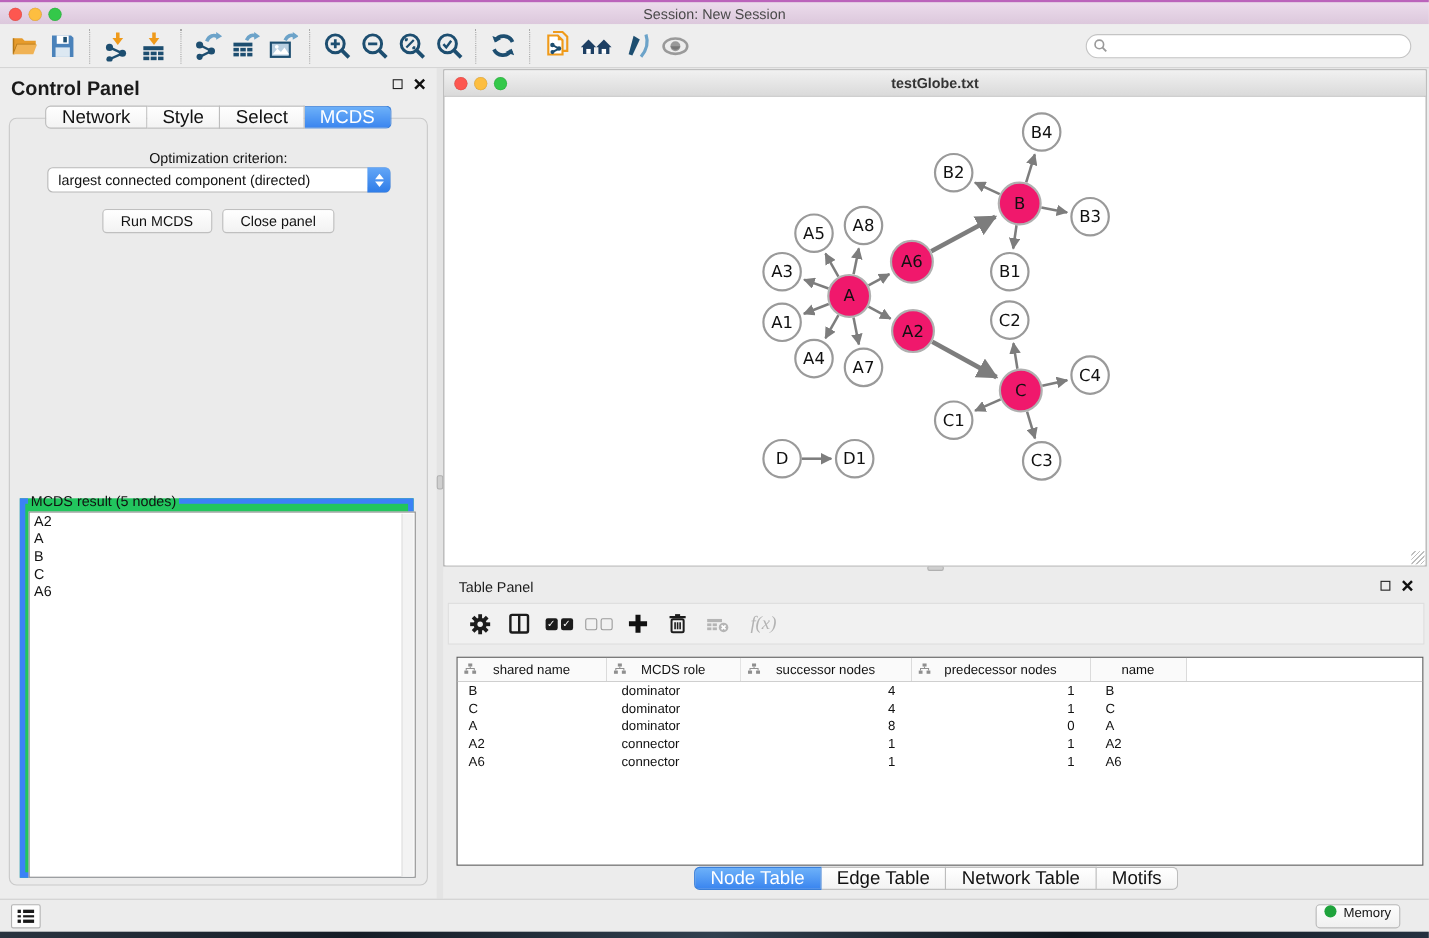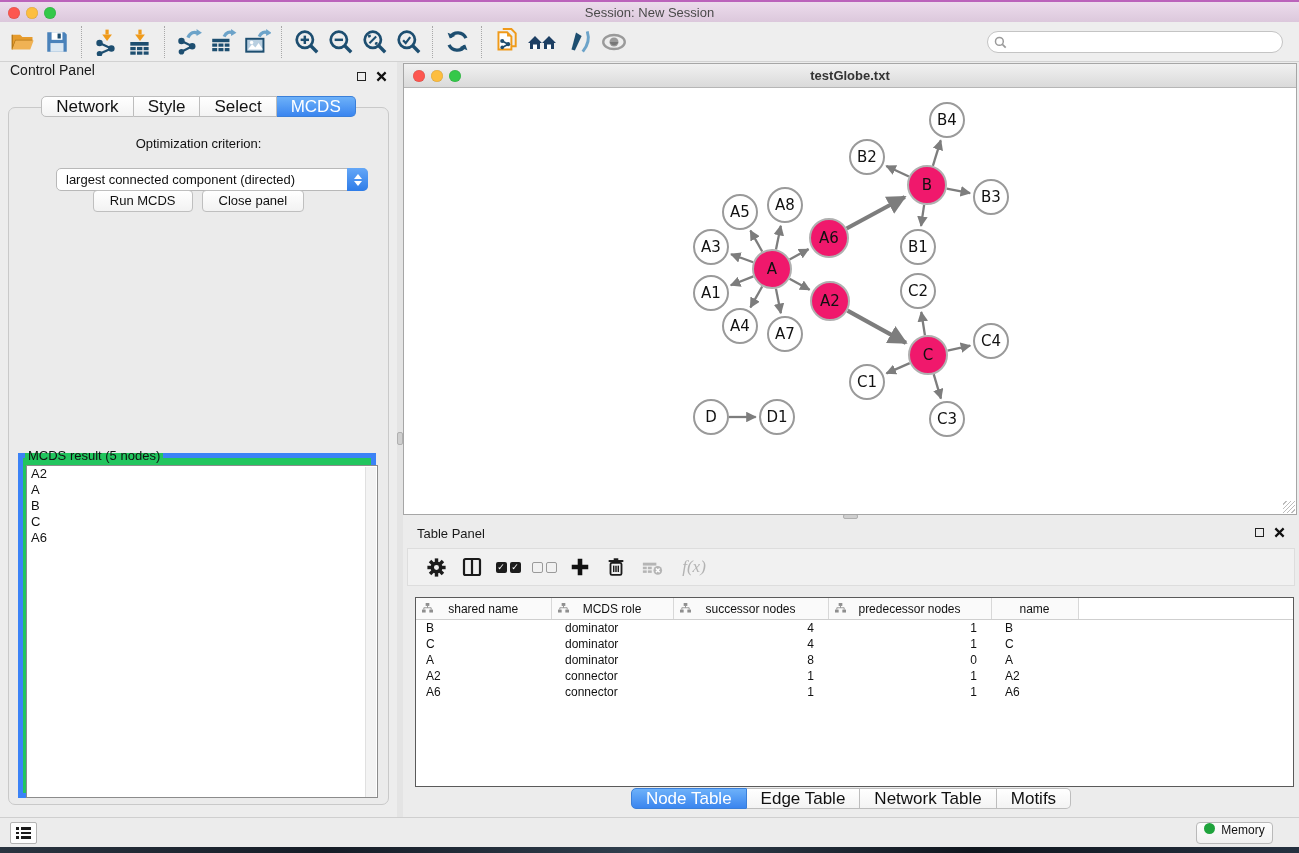--- a/index.html
+++ b/index.html
@@ -20,35 +20,35 @@
     border-bottom:1px solid #d2d2d2;box-sizing:border-box;display:flex;align-items:center;padding:0 6px;}
   .tb-btn{width:34px;height:34px;display:flex;align-items:center;justify-content:center;flex:none;}
   .tb-sep{width:0;height:32px;border-left:1px dotted #a8a8a8;margin:0 7px;flex:none;}
   .search-wrap{margin-left:auto;margin-right:10px;position:relative;width:296px;height:22px;flex:none;}
   .search-input{width:100%;height:100%;box-sizing:border-box;border:1px solid #c4c4c4;border-radius:12px;
     background:#fff;padding:0 8px 0 24px;font-size:12px;outline:none;color:#333;}
   .search-mag{position:absolute;left:7px;top:4px;}
 
   
   .control-panel{position:absolute;left:0;top:62px;width:397px;height:755px;background:#ededed;}
-  .cp-header{position:absolute;left:10px;top:0;font-size:14px;color:#1a1a1a;}
+  .cp-header{position:absolute;left:10px;top:8px;font-size:18px;color:#1a1a1a;font-weight:bold;}
   .panel-icons{position:absolute;right:10px;top:9px;display:flex;gap:10px;align-items:center;}
   .float-box{width:9px;height:9px;border:1.6px solid #222;box-sizing:border-box;}
   .cp-inner{position:absolute;left:8px;top:45px;width:381px;height:698px;background:#ebebeb;
     border:1px solid #c9c9c9;border-radius:7px;box-sizing:border-box;}
   .cp-tabs{position:absolute;left:0;top:34px;width:397px;display:flex;justify-content:center;z-index:3;}
   .seg{display:inline-flex;}
   .seg-btn{border:1px solid #bdbdbd;border-left:none;background:linear-gradient(#ffffff,#f3f3f3);
     padding:0 14px;font-size:17px;height:21px;line-height:20px;box-sizing:border-box;color:#111;cursor:default;}
   .seg-btn:first-child{border-left:1px solid #bdbdbd;border-radius:5px 0 0 5px;}
   .seg-btn:last-child{border-radius:0 5px 5px 0;}
   .seg-btn.sel{background:linear-gradient(#6db1f9,#3a85ef);color:#fff;border-color:#3a7fd9;}
   .opt-label{position:absolute;left:0;top:74px;width:397px;text-align:center;font-size:13px;color:#111;}
-  .dropdown{position:absolute;left:43px;top:106px;width:312px;height:23px;background:#fff;
-    border:1px solid #b8b8b8;border-radius:5px;box-sizing:border-box;display:flex;align-items:center;margin-left:13px;}
+  .dropdown{position:absolute;left:43px;top:90px;width:312px;height:23px;background:#fff;
+    border:1px solid #b8b8b8;border-radius:5px;box-sizing:border-box;display:flex;align-items:center;}
   .dropdown .dd-text{flex:1;font-size:13px;color:#111;padding-left:9px;white-space:nowrap;overflow:hidden;}
   .dd-cap{width:21px;height:23px;margin:-1px -1px -1px 0;border-radius:0 5px 5px 0;
     background:linear-gradient(#64a7f7,#2e7ce8);display:flex;flex-direction:column;align-items:center;justify-content:center;gap:2px;}
   .chev-up{width:0;height:0;border-left:4px solid transparent;border-right:4px solid transparent;border-bottom:5px solid #fff;}
   .chev-dn{width:0;height:0;border-left:4px solid transparent;border-right:4px solid transparent;border-top:5px solid #fff;}
   .cp-buttons{position:absolute;left:0;top:128px;width:397px;display:flex;justify-content:center;gap:9px;}
   .push-btn{border:1px solid #bfbfbf;background:linear-gradient(#ffffff,#f2f2f2);border-radius:4px;
     font-size:13px;color:#111;height:22px;line-height:20px;padding:0 16px;font-family:"Liberation Sans",sans-serif;}
   .mcds-box{position:absolute;left:18px;top:386px;width:358px;height:350px;border:5px solid #3b82f6;
     margin:0;padding:0;box-sizing:border-box;background:#22c55e;}

